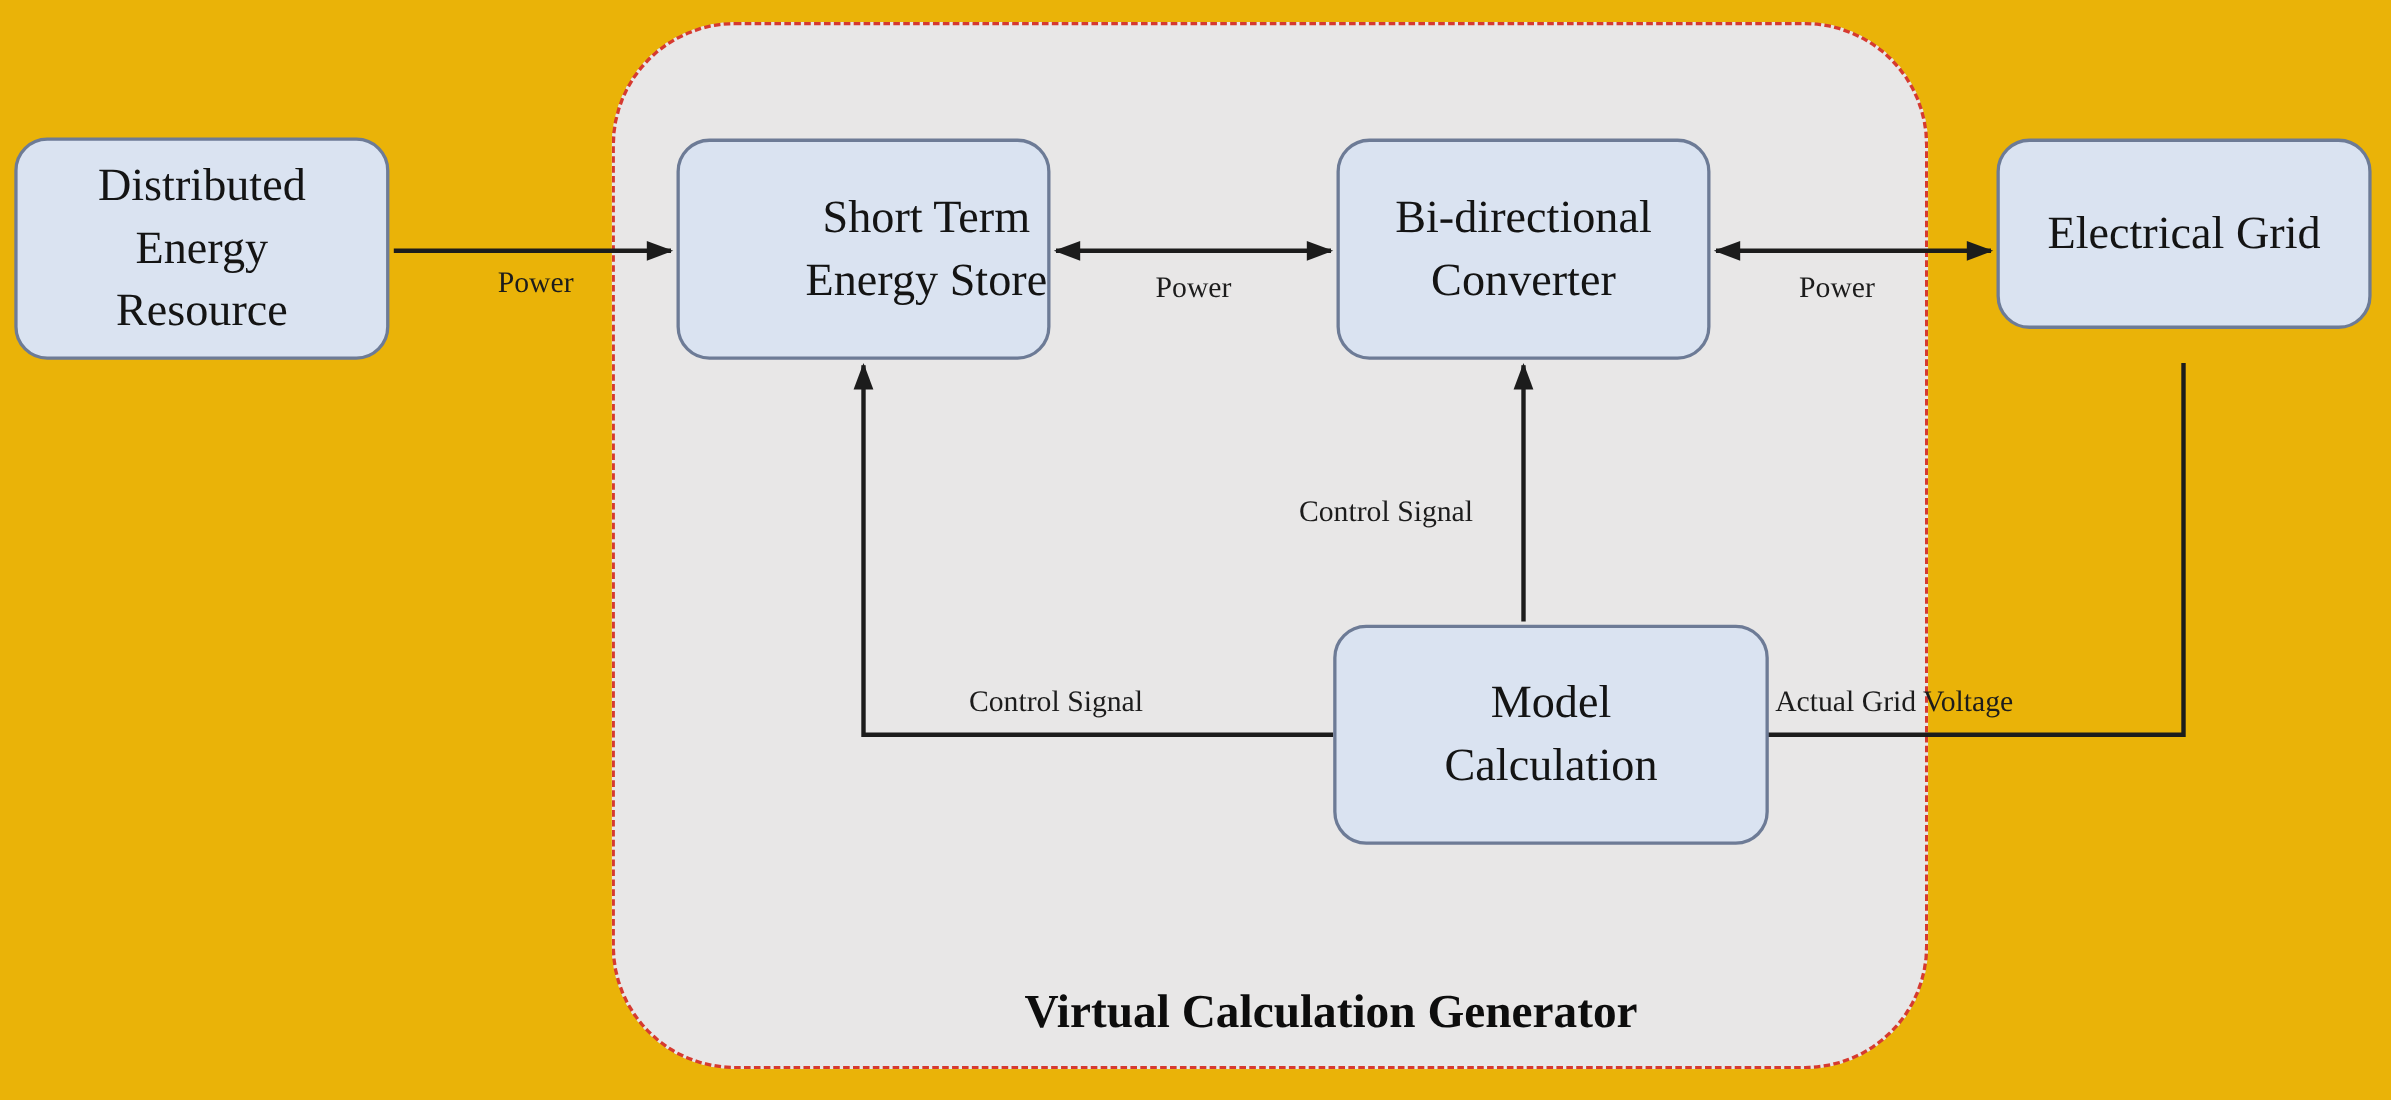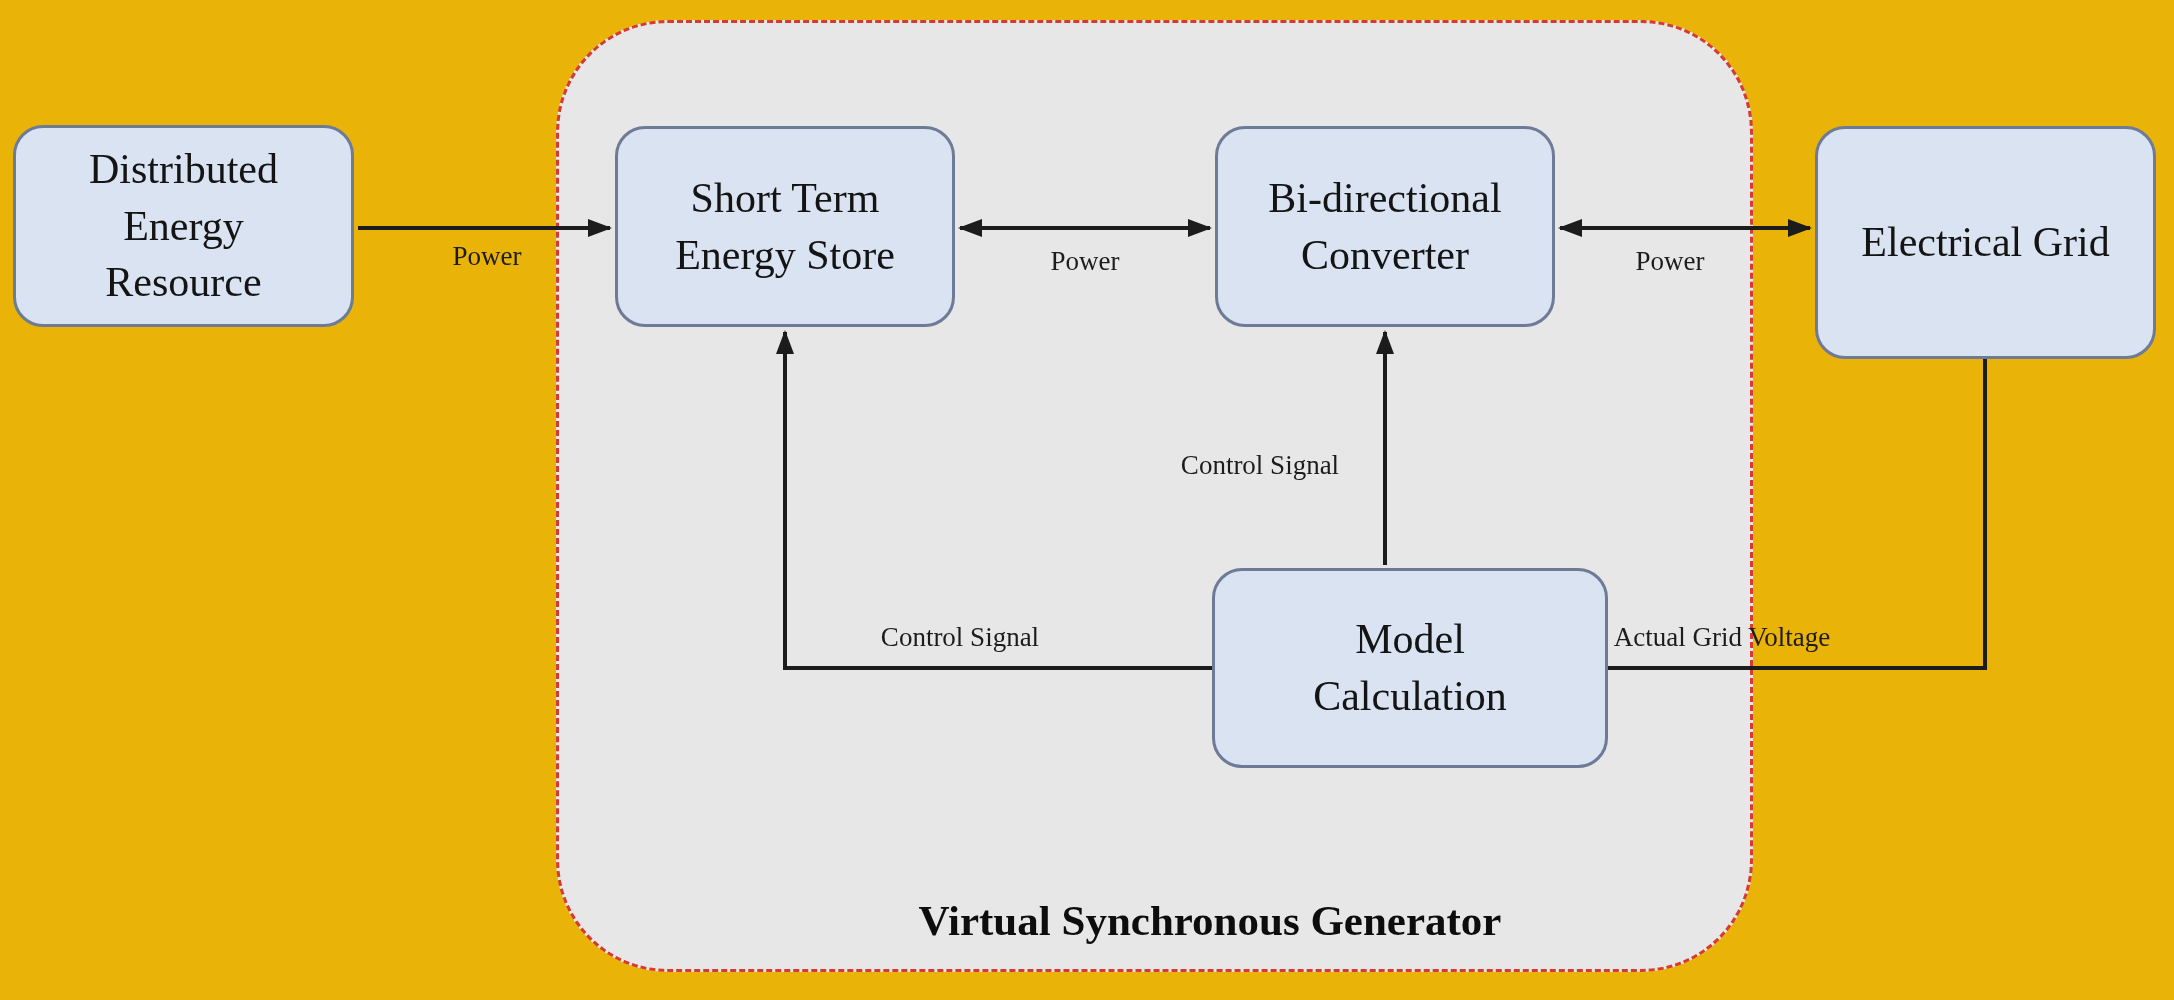--- a/index.html
+++ b/index.html
@@ -96,46 +96,46 @@
     <polyline points="1212,668 785,668 785,332" marker-end="url(#ah)"></polyline>
     <polyline points="1985,330 1985,668 1562,668" marker-end="url(#ah)"></polyline>
   </svg>
 
   <div class="node" style="left:13px; top:125px; width:341px; height:202px;">
     <span class="node-label">Distributed
 Energy
 Resource</span>
   </div>
 
-  <div class="node" style="left:615px; top:126px; width:340px; height:201px;">
+  <div class="node" style="left:615px; top:126px; width:340px; height:201px;justify-content:flex-end;">
     <span class="node-label">Short Term
 Energy Store</span>
   </div>
 
   <div class="node" style="left:1215px; top:126px; width:340px; height:201px;">
     <span class="node-label">Bi-directional
 Converter</span>
   </div>
 
-  <div class="node" style="left:1815px; top:126px; width:341px; height:233px;">
+  <div class="node" style="left:1815px; top:126px; width:341px; height:173px;">
     <span class="node-label">Electrical Grid</span>
   </div>
 
   <div class="node" style="left:1212px; top:568px; width:396px; height:200px;">
     <span class="node-label">Model
 Calculation</span>
   </div>
 
   <div class="edge-label" style="left:487px; top:241px;">Power</div>
 
   <div class="edge-label" style="left:1085px; top:246px;">Power</div>
 
   <div class="edge-label" style="left:1670px; top:246px;">Power</div>
 
   <div class="edge-label" style="left:1260px; top:450px;">Control Signal</div>
 
   <div class="edge-label" style="left:960px; top:622px;">Control Signal</div>
 
   <div class="edge-label" style="left:1722px; top:622px;">Actual Grid Voltage</div>
 
-  <div class="vsg-title">Virtual Synchronous Generator</div>
+  <div class="vsg-title">Virtual Calculation Generator</div>
 
 </div>
 
 </body></html>

